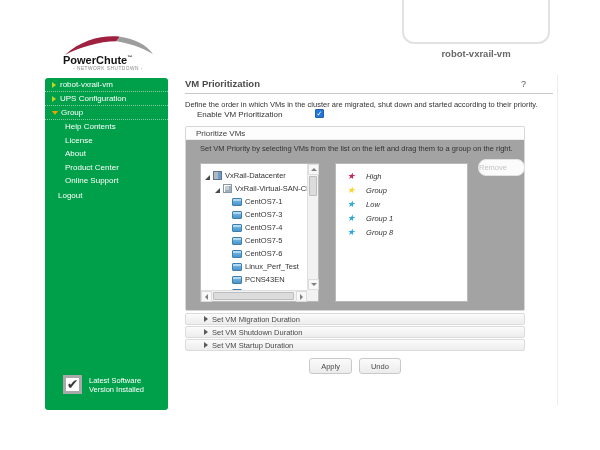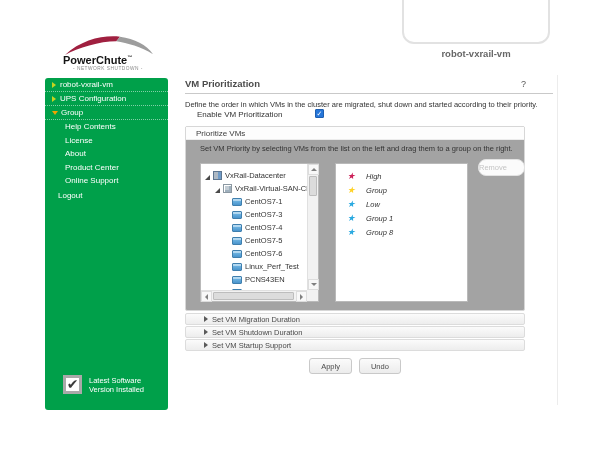--- a/index.html
+++ b/index.html
@@ -266,21 +266,21 @@
   <div class="accordion" style="top:313px;">
     <span class="acc-arrow"></span>
     <span>Set VM Migration Duration</span>
   </div>
   <div class="accordion" style="top:326px;">
     <span class="acc-arrow"></span>
     <span>Set VM Shutdown Duration</span>
   </div>
   <div class="accordion" style="top:339px;">
     <span class="acc-arrow"></span>
-    <span>Set VM Startup Support</span>
+    <span>Set VM Startup Duration</span>
   </div>
 
   <div class="actions">
     <button class="btn">Apply</button>
     <button class="btn">Undo</button>
   </div>
 
   <div class="edge-line"></div>
 </div>
 

